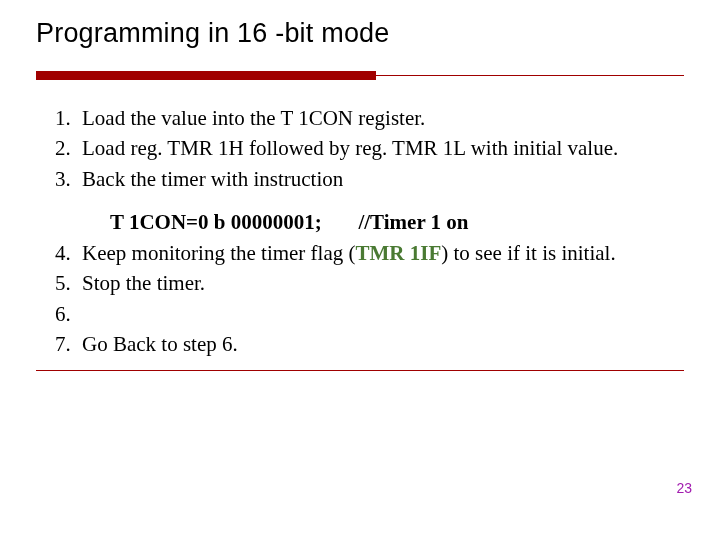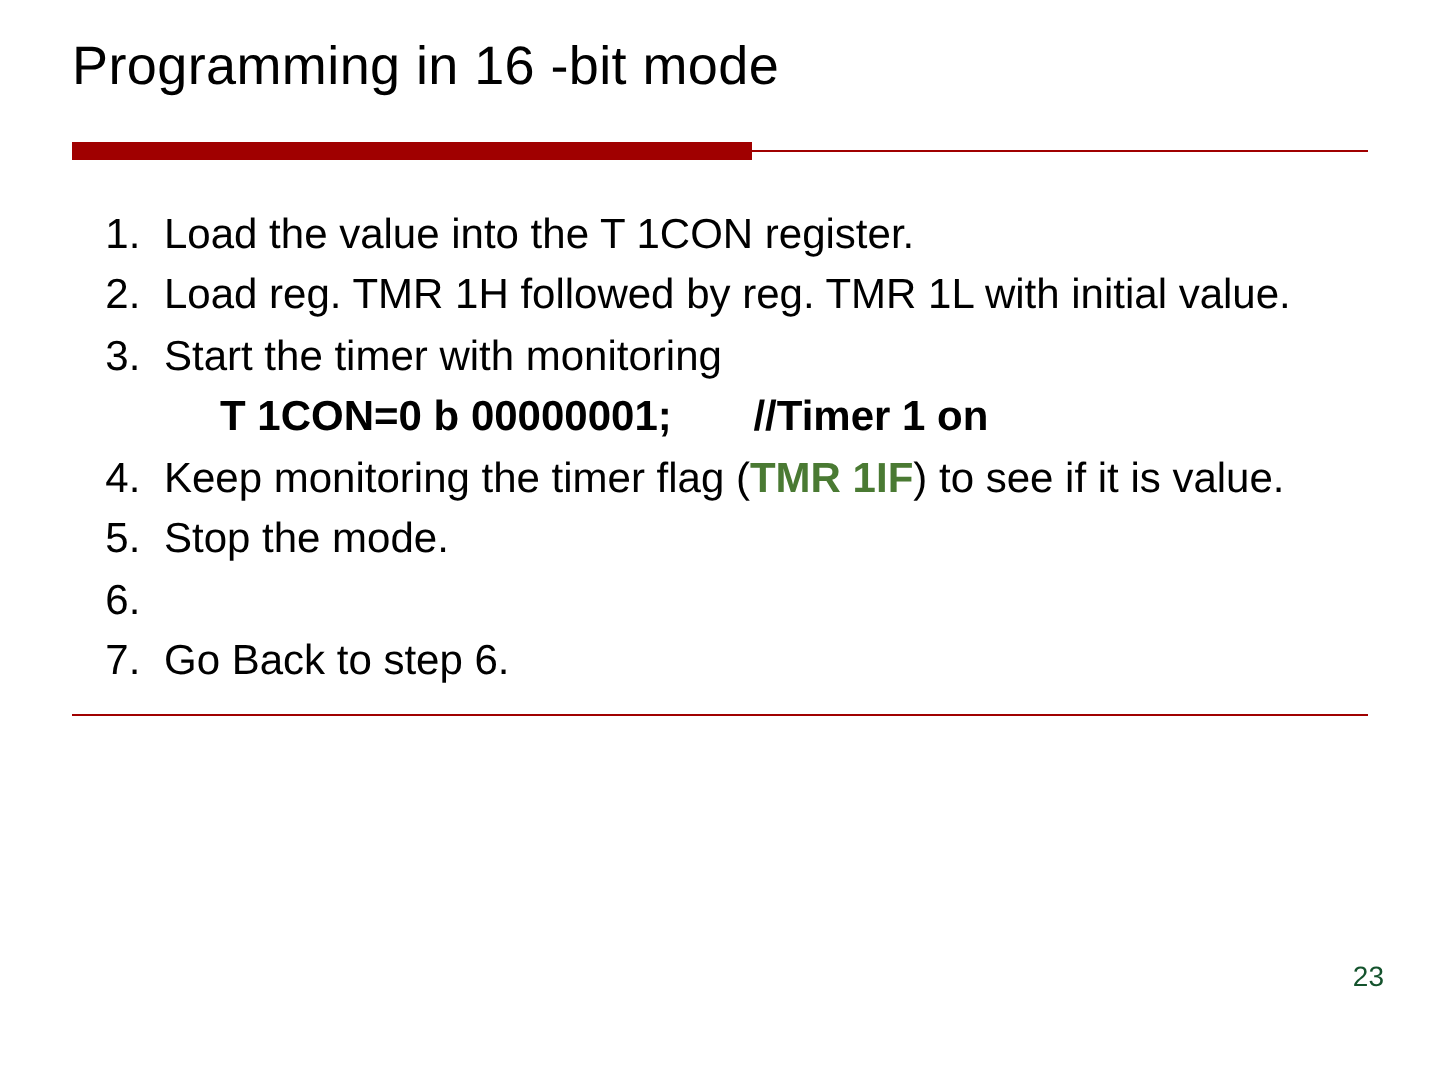--- a/index.html
+++ b/index.html
@@ -47,43 +47,45 @@
   }
   ol.steps {
     margin: 0;
     padding: 0 6px 0 40px;
     font-size: 21px;
     line-height: 1.45;
   }
   ol.steps > li {
     padding-left: 6px;
     margin: 0;
+    font-family: Liberation Serif, serif;
   }
   .code-line {
     display: block;
     padding-left: 28px;
     font-weight: 700;
   }
   .kw { font-weight: 700; text-align: center; }
   .flag { font-weight: 700; color: #4a7a33; }
   .cmt {
     font-weight: 700;
     display: inline-block;
+    margin-top: 13px;
   }
   .rule-bottom {
     margin: 10px 0 0 0;
     border: none;
     border-top: 1px solid #a00000;
   }
   .page-num {
     position: absolute;
     right: 28px;
     bottom: 44px;
     font-size: 14px;
-    color: #14532d;
+    color: #a21caf;
   }
 </style>
 </head>
 <body>
 
 <div class="slide">
 
   <h1 class="title">Programming in 16 -bit mode</h1>
 
   <div class="rule-wrap">
@@ -92,31 +94,31 @@
   </div>
 
   <ol class="steps">
     <li>
       <span>Load the value into the T 1CON register.</span>
     </li>
     <li>
       <span>Load reg. TMR 1H followed by reg. TMR 1L with initial value.</span>
     </li>
     <li>
-      <span>Start the timer with monitoring</span>
+      <span>Back the timer with instruction</span>
       <span class="code-line">
         <span class="kw">T 1CON=0 b 00000001;</span>&nbsp;&nbsp;&nbsp;&nbsp;&nbsp;&nbsp;
         <span class="cmt">//Timer 1 on</span>
       </span>
     </li>
     <li>
-      <span>Keep monitoring the timer flag (</span><span class="flag">TMR 1IF</span><span>) to see if it is value.</span>
+      <span>Keep monitoring the timer flag (</span><span class="flag">TMR 1IF</span><span>) to see if it is initial.</span>
     </li>
     <li>
-      <span>Stop the mode.</span>
+      <span>Stop the timer.</span>
     </li>
     <li>
     </li>
     <li>
       <span>Go Back to step 6.</span>
     </li>
   </ol>
 
   <hr class="rule-bottom">
 

